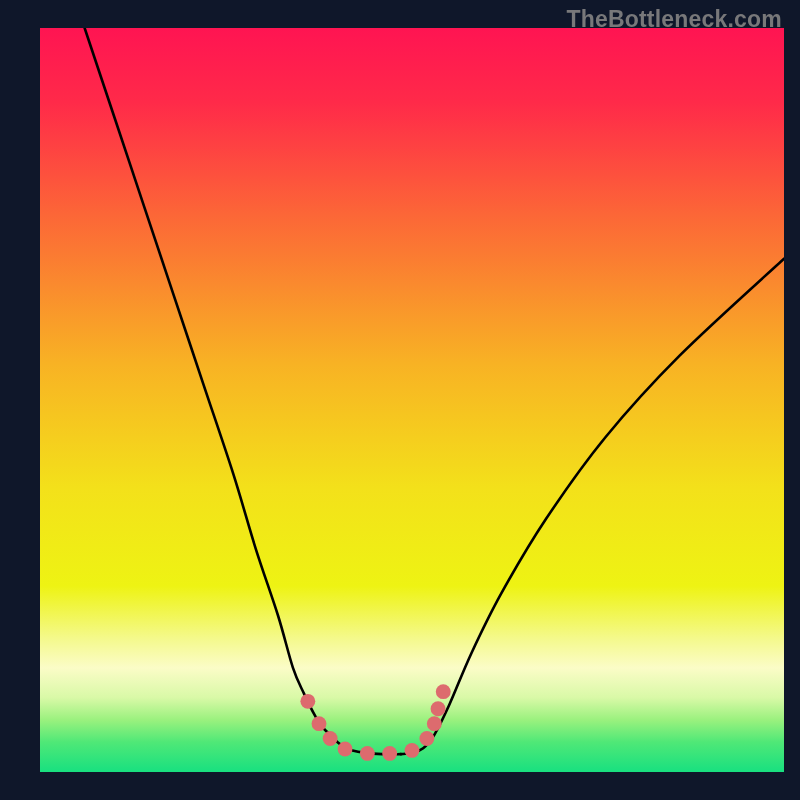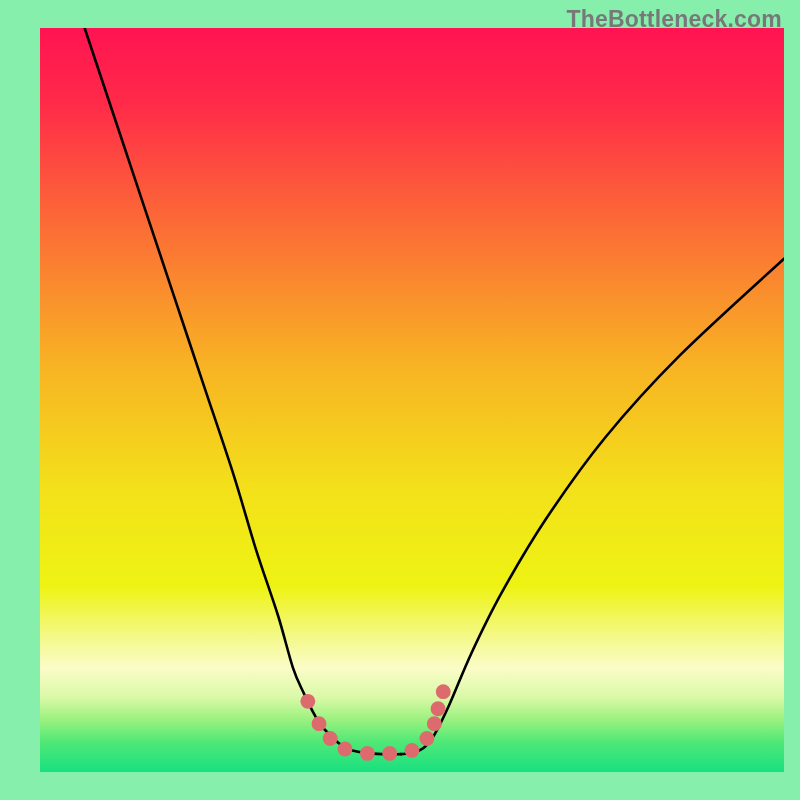--- a/index.html
+++ b/index.html
@@ -9,21 +9,21 @@
     height: 800px;
     background: #000000;
     overflow: hidden;
   }
   .frame {
     position: absolute;
     left: 0;
     top: 0;
     width: 800px;
     height: 800px;
-    background: #86efac;
+    background: #0f172a;
   }
   .plot-area {
     position: absolute;
     left: 40px;
     top: 28px;
     width: 744px;
     height: 744px;
   }
   .gradient {
     position: absolute;

